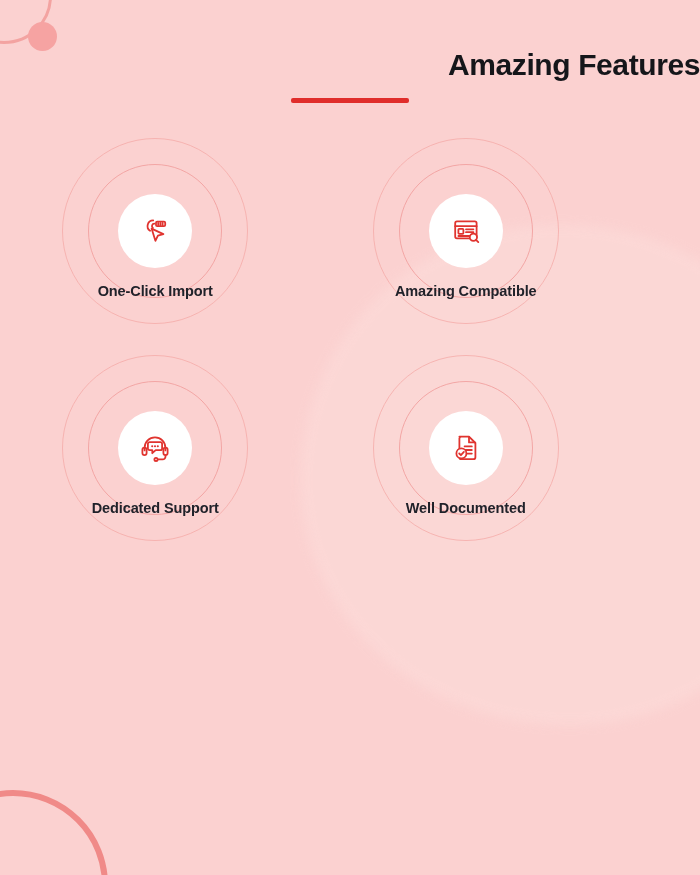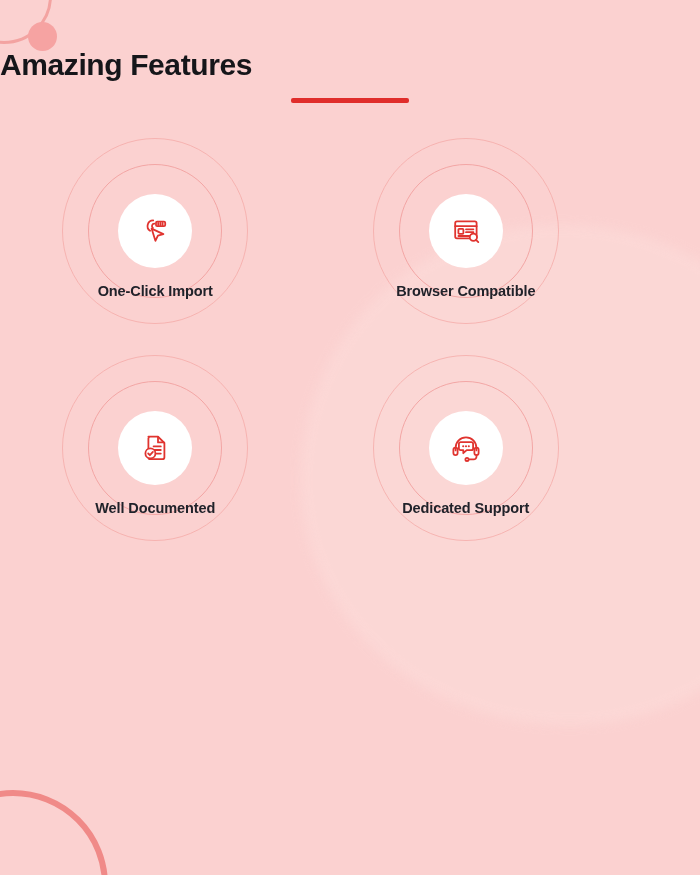--- a/index.html
+++ b/index.html
@@ -42,21 +42,21 @@
   }
   .ring-bl {
     position:absolute;
     left:-82px; top:790px;
     width:190px; height:190px;
     border-radius:50%;
     border:6px solid #f08a88;
   }
 
   
-  .header { position:absolute; top:48px; left:0; width:700px; text-align:left; }
+  .header { position:absolute; top:48px; left:0; width:700px; text-align:right; }
   .title {
     font-size:30px;
     font-weight:bold;
     color:#15161a;
     letter-spacing:-0.4px;
   }
   .title-underline {
     width:118px; height:5px;
     background:#e02d2b;
     border-radius:2px;
@@ -161,44 +161,24 @@
             <rect x="5.2" y="6.4" width="21.4" height="17" rx="1.8"></rect>
             <path d="M5.2 11.2h21.4"></path>
             <rect x="8.4" y="13.8" width="5" height="5" rx="0.7"></rect>
             <path d="M16 14.3h7.4M16 17.2h7.4M8.4 21h15"></path>
             <circle cx="23.4" cy="22.2" r="3.6" fill="#ffffff"></circle>
             <path d="M26 24.8l2.3 2.3"></path>
           </svg>
         </span>
       </div>
     </div>
-    <div class="feature-label">Browser Compatible</div>
-  </div>
-
-
-
-  <div class="feature">
-    <div class="rings">
-      <div class="ring-outer"></div>
-      <div class="ring-inner"></div>
-      <div class="icon-circle">
-        <span>
-          <svg viewBox="0 0 32 32" fill="none" stroke="#e0342f" stroke-width="1.8" stroke-linecap="round" stroke-linejoin="round">
-            <path d="M10 4.6h9.6L26 11v14.2a2 2 0 0 1-2 2H12a2 2 0 0 1-2-2V6.6
-                     a2 2 0 0 1 2-2z" transform="translate(-0.6,0)"></path>
-            <path d="M19 4.8v5.6h5.8"></path>
-            <path d="M14.6 14.4h7.2M14.6 18h7.2M17.4 21.6h4.4"></path>
-            <circle cx="11.4" cy="21.4" r="5" fill="#ffffff"></circle>
-            <path d="M9.2 21.5l1.7 1.7 3-3.3"></path>
-          </svg>
-        </span>
-      </div>
-    </div>
-    <div class="feature-label">Well Documented</div>
-  </div>
+    <div class="feature-label">Amazing Compatible</div>
+  </div>
+
+
 
   <div class="feature">
     <div class="rings">
       <div class="ring-outer"></div>
       <div class="ring-inner"></div>
       <div class="icon-circle">
         <span>
           <svg viewBox="0 0 32 32" fill="none" stroke="#e0342f" stroke-width="1.8" stroke-linecap="round" stroke-linejoin="round">
             <path d="M5.6 18.4v-2.6a10.4 10.4 0 0 1 20.8 0v2.6"></path>
             <rect x="3.4" y="15.6" width="4.2" height="7.6" rx="2.1"></rect>
@@ -208,13 +188,33 @@
             <path d="M10.6 10.2h10.8a1.7 1.7 0 0 1 1.7 1.7v4.6a1.7 1.7 0 0 1-1.7 1.7
                      h-4.7l-3.4 3v-3h-2.7a1.7 1.7 0 0 1-1.7-1.7v-4.6a1.7 1.7 0 0 1 1.7-1.7z" fill="#ffffff"></path>
             <path d="M13.2 14.2h.02M16 14.2h.02M18.8 14.2h.02" stroke-width="2.1"></path>
           </svg>
         </span>
       </div>
     </div>
     <div class="feature-label">Dedicated Support</div>
   </div>
 
+  <div class="feature">
+    <div class="rings">
+      <div class="ring-outer"></div>
+      <div class="ring-inner"></div>
+      <div class="icon-circle">
+        <span>
+          <svg viewBox="0 0 32 32" fill="none" stroke="#e0342f" stroke-width="1.8" stroke-linecap="round" stroke-linejoin="round">
+            <path d="M10 4.6h9.6L26 11v14.2a2 2 0 0 1-2 2H12a2 2 0 0 1-2-2V6.6
+                     a2 2 0 0 1 2-2z" transform="translate(-0.6,0)"></path>
+            <path d="M19 4.8v5.6h5.8"></path>
+            <path d="M14.6 14.4h7.2M14.6 18h7.2M17.4 21.6h4.4"></path>
+            <circle cx="11.4" cy="21.4" r="5" fill="#ffffff"></circle>
+            <path d="M9.2 21.5l1.7 1.7 3-3.3"></path>
+          </svg>
+        </span>
+      </div>
+    </div>
+    <div class="feature-label">Well Documented</div>
+  </div>
+
 </div>
 
 </body></html>

